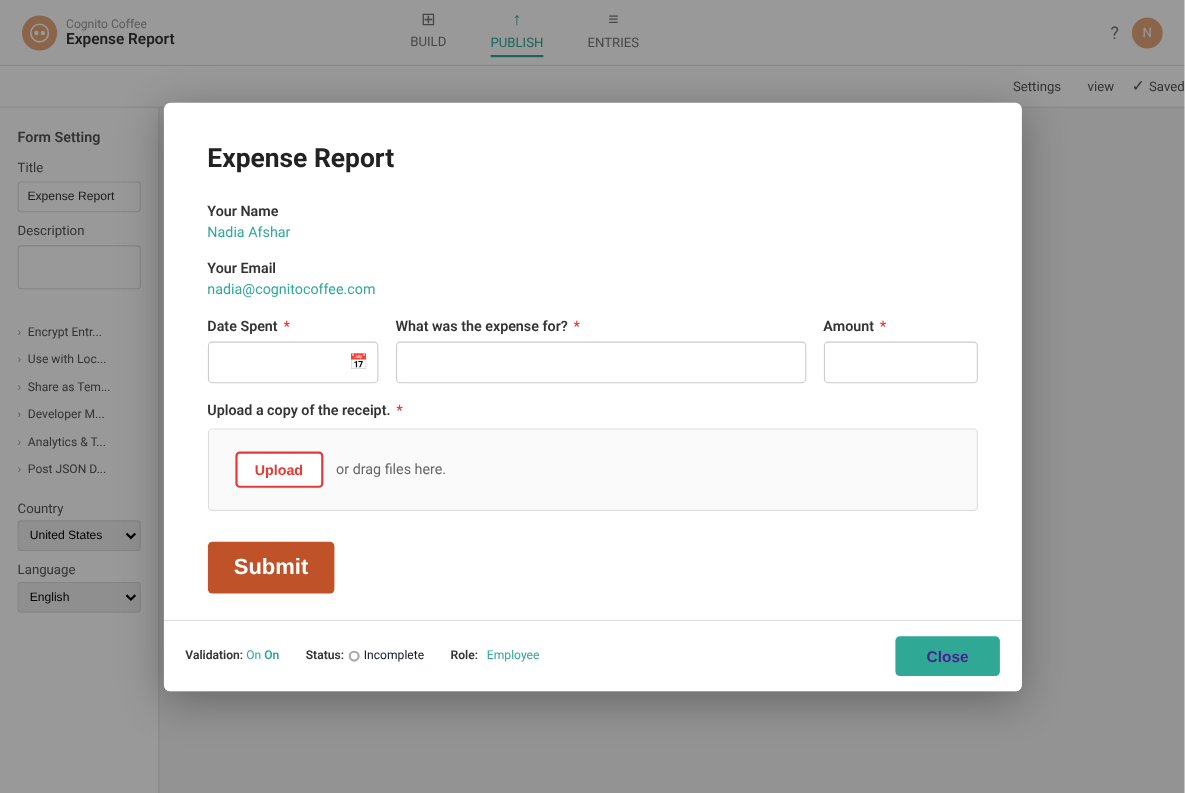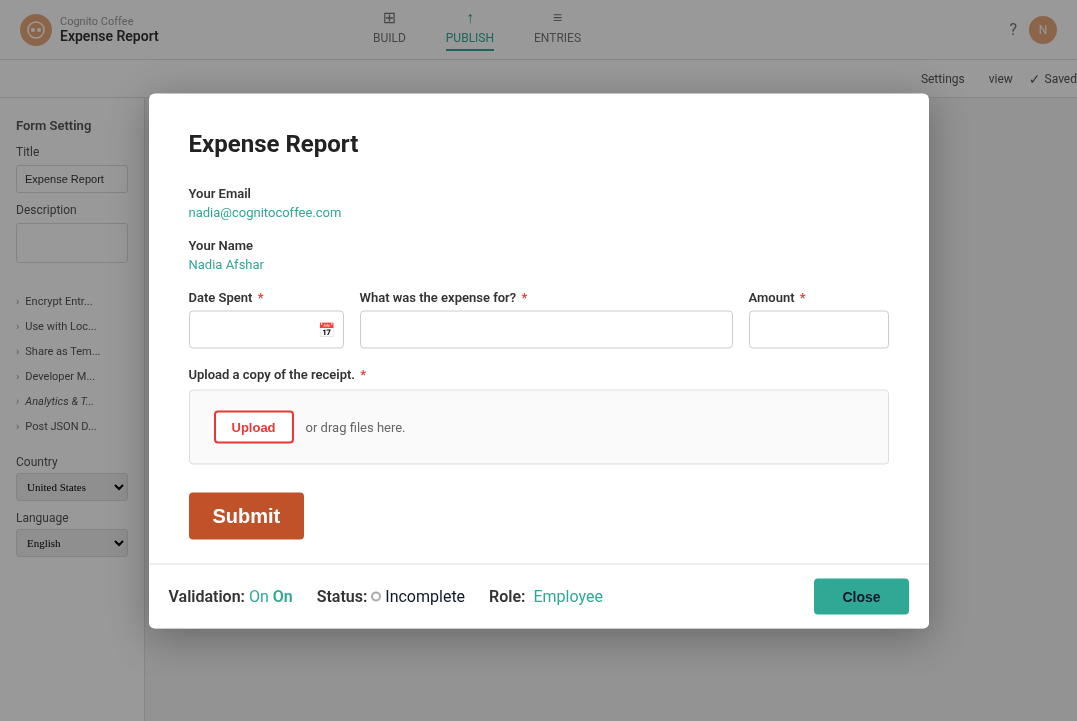--- a/index.html
+++ b/index.html
@@ -159,21 +159,20 @@
     }
 
     .sidebar-select {
       width: 100%;
       height: 28px;
       border: 1px solid #ddd;
       border-radius: 3px;
       font-size: 11px;
       padding: 0 6px;
       margin-bottom: 10px;
-      font-family: Liberation Serif, serif;
     }
 
     
     .overlay {
       position: absolute;
       top: 0; left: 0;
       width: 100%; height: 100%;
       background: rgba(0,0,0,0.4);
       z-index: 100;
     }
@@ -342,21 +341,21 @@
       padding: 14px 20px;
       display: flex;
       align-items: center;
       justify-content: space-between;
     }
 
     .footer-info {
       display: flex;
       gap: 24px;
       align-items: center;
-      font-size: 16px;
+      font-size: 11px;
     }
 
     .footer-item {
       color: #555;
     }
 
     .footer-item span.label {
       font-weight: 600;
       color: #333;
     }
@@ -375,21 +374,21 @@
 
     .footer-item span.value-employee {
       color: #2fa896;
     }
 
     .close-button {
       padding: 10px 28px;
       background: #2fa896;
       border: none;
       border-radius: 4px;
-      color: #0f172a;
+      color: #4c1d95;
       font-size: 14px;
       font-weight: 600;
       cursor: pointer;
     }
   </style>
 </head>
 <body>
 
 <div class="app-background">
 
@@ -444,21 +443,21 @@
       <div class="sidebar-label">Title</div>
       <input class="sidebar-input" value="Expense Report" readonly="" style="">
       <div class="sidebar-label">Description</div>
       <input class="sidebar-input" style="height: 40px;">
     </div>
     <div class="sidebar-section">
       <div class="sidebar-item" style="font-size:11px;">Encrypt Entr...</div>
       <div class="sidebar-item" style="font-size:11px;">Use with Loc...</div>
       <div class="sidebar-item" style="font-size:11px;">Share as Tem...</div>
       <div class="sidebar-item" style="font-size:11px;">Developer M...</div>
-      <div class="sidebar-item" style="font-size:11px;font-style:italic;">Analytics &amp; T...</div>
+      <div class="sidebar-item" style="font-size:11px;">Analytics &amp; T...</div>
       <div class="sidebar-item" style="font-size:11px;">Post JSON D...</div>
     </div>
     <div class="sidebar-section">
       <div class="sidebar-dropdown-label">Country</div>
       <select class="sidebar-select">
         <option>United States</option>
       </select>
       <div class="sidebar-dropdown-label">Language</div>
       <select class="sidebar-select">
         <option>English</option>
@@ -468,28 +467,28 @@
 </div>
 
 <div class="overlay"></div>
 
 <div class="modal">
   <div class="modal-body">
     <h1 class="modal-title">Expense Report</h1>
 
     
     <div class="field-section">
+      <div class="field-label">Your Name</div>
+      <div class="field-value">Nadia Afshar</div>
+    </div>
+
+    
+    <div class="field-section">
       <div class="field-label">Your Email</div>
       <div class="field-value">nadia@cognitocoffee.com</div>
-    </div>
-
-    
-    <div class="field-section">
-      <div class="field-label">Your Name</div>
-      <div class="field-value">Nadia Afshar</div>
     </div>
 
     
     <div class="form-row">
       <div class="form-group date-group">
         <label class="form-label">
           <span>Date Spent</span><span class="required-star"> *</span>
         </label>
         <div class="date-input-wrapper">
           <input type="text" class="form-input" style="">

